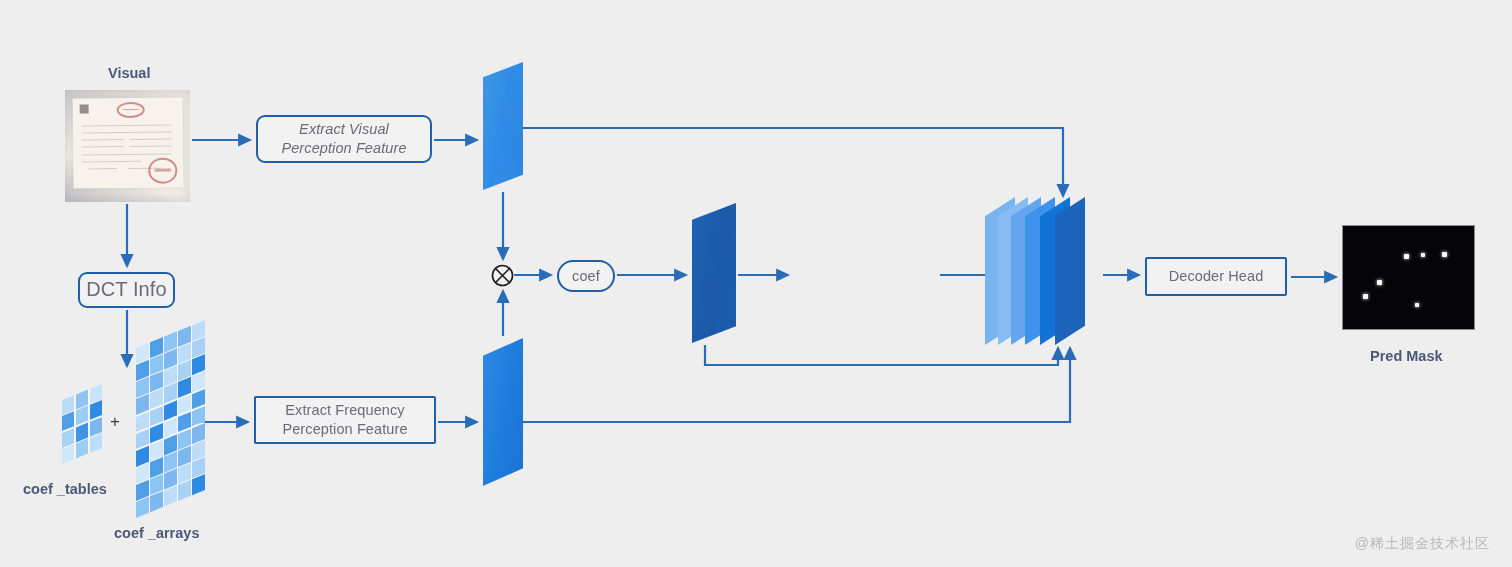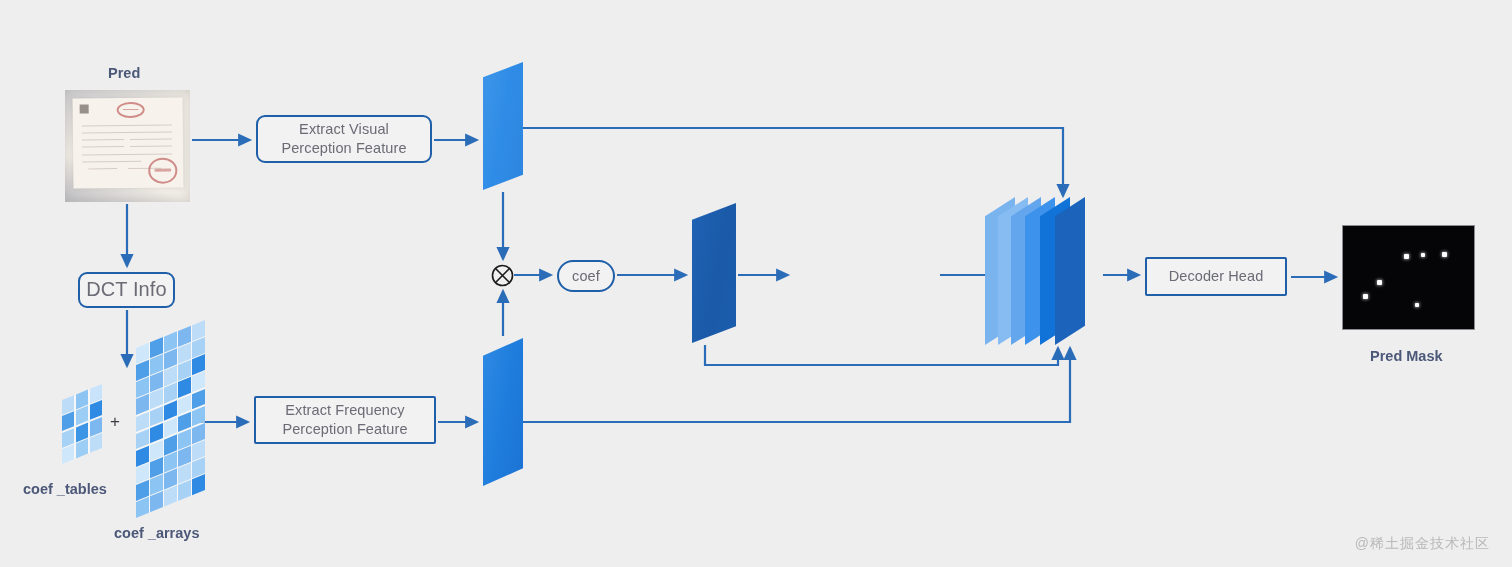--- a/index.html
+++ b/index.html
@@ -35,21 +35,21 @@
     justify-content: center;
     text-align: center;
     line-height: 1.28;
     letter-spacing: .1px;
     z-index: 6;
   }
   .nodebox.rounded { border-radius: 9px; }
   .nodebox.pill { border-radius: 16px; }
   .nodebox.sharp { border-radius: 2px; }
 
-  .box-visual   { left: 256px; top: 115px; width: 176px; height: 48px; font-size: 14.5px; }
+  .box-visual   { left: 256px; top: 115px; width: 176px; height: 48px; font-size: 14.5px; font-style: italic; }
   .box-dct      { left: 78px;  top: 272px; width: 97px;  height: 36px; font-size: 20px; }
   .box-freq     { left: 254px; top: 396px; width: 182px; height: 48px; font-size: 14.5px; }
   .box-scse     { left: 557px; top: 260px; width: 58px;  height: 32px; font-size: 14.5px; }
   .box-cam      { left: 794px; top: 251px; width: 142px; height: 50px; font-size: 14.5px; }
   .box-decoder  { left: 1145px;top: 257px; width: 142px; height: 39px; font-size: 14.5px; text-align: center; }
 
   
   .caption {
     position: absolute;
     color: #4c5878;
@@ -221,21 +221,21 @@
       <path d="M738,275 L788,275"></path>
       <path d="M940,275 L1000,275"></path>
       <path d="M1103,275 L1139,275"></path>
       <path d="M1291,277 L1336,277"></path>
       <path d="M523,128 L1063,128 L1063,196"></path>
       <path d="M705,345 L705,365 L1058,365 L1058,348"></path>
       <path d="M523,422 L1070,422 L1070,348"></path>
     </g>
   </svg>
 
-  <div class="caption cap-image">Pred</div>
+  <div class="caption cap-image">Visual</div>
   <div id="input-image">
     <div class="doc">
       <div class="blk" style="left:6%;top:7%;width:9%;height:10%;"></div>
       <div class="stamp" style="left:40%;top:4%;width:22%;height:14%;"></div>
       <div class="stamp" style="left:68%;top:67%;width:23%;height:24%;"></div>
     <div class="ln" style="left: 8%; top: 30%; width: 82%;"></div>
         <div class="ln" style="left: 8%; top: 38%; width: 82%;"></div>
         <div class="ln" style="left: 8%; top: 46%; width: 38%;"></div>
         <div class="ln" style="left: 52%; top: 46%; width: 38%;"></div>
         <div class="ln" style="left: 8%; top: 54%; width: 38%;"></div>

